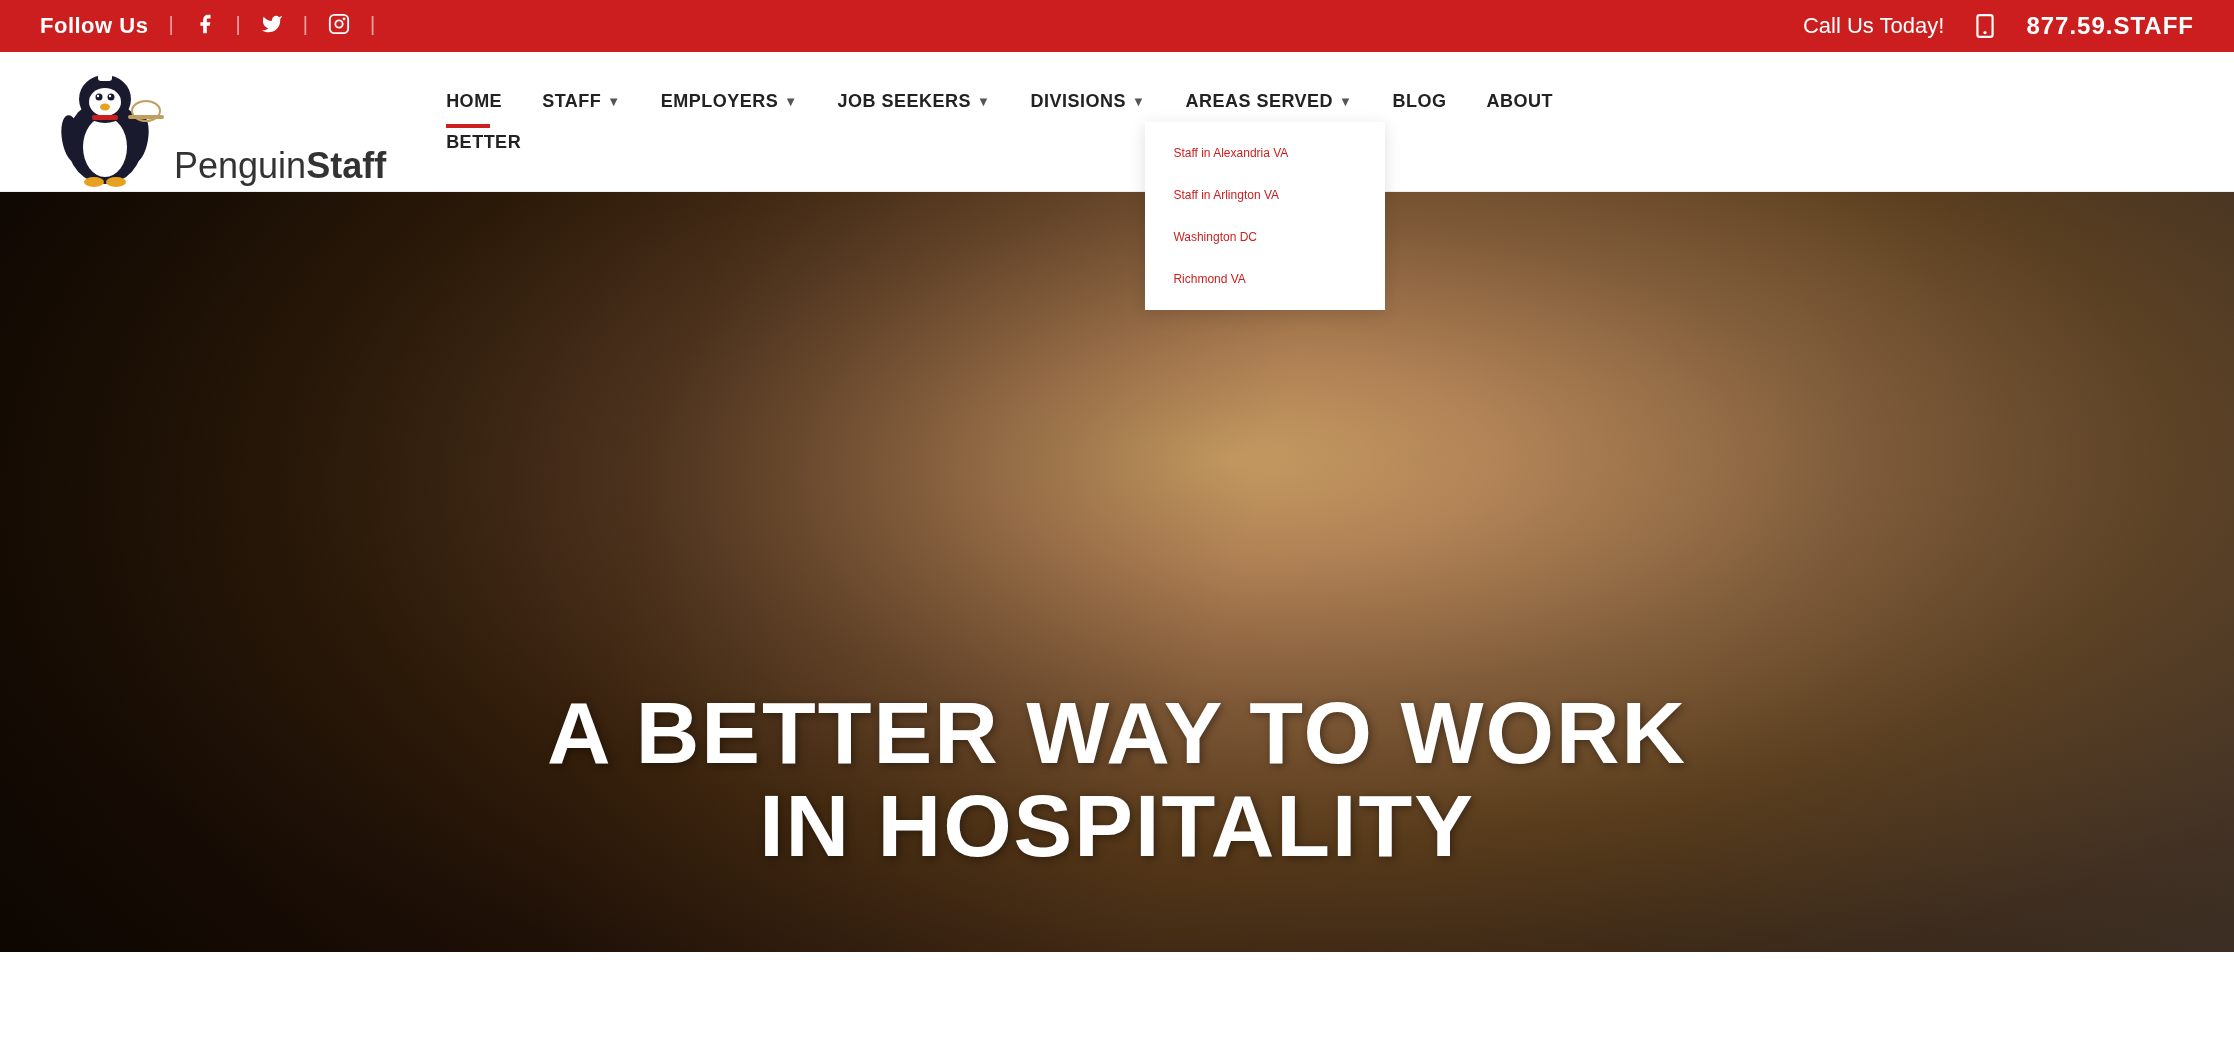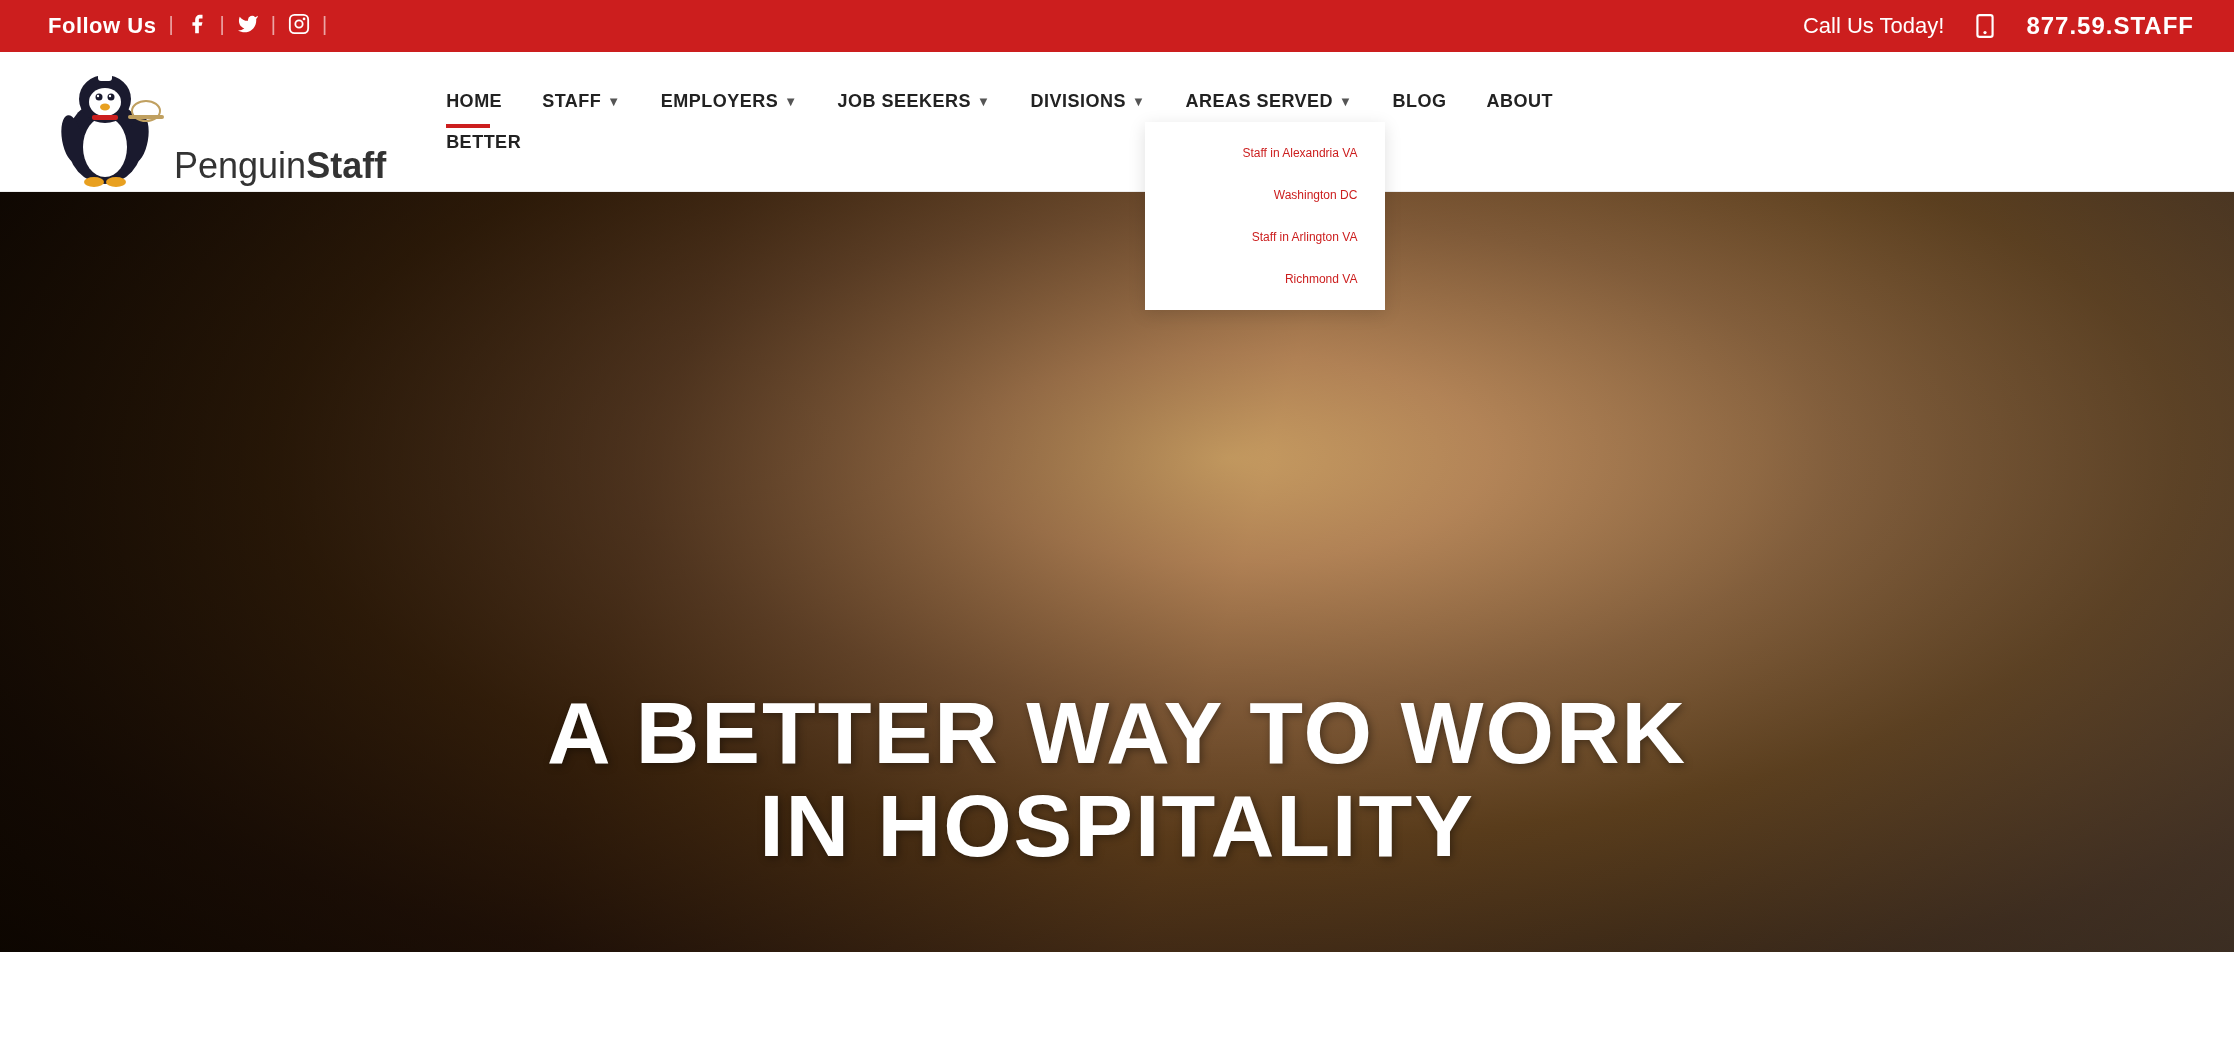--- a/index.html
+++ b/index.html
@@ -11,22 +11,21 @@
       color: white;
       display: flex;
       align-items: center;
       justify-content: space-between;
       padding: 0 40px;
       height: 52px;
     }
     .top-bar-left {
       display: flex;
       align-items: flex-start;
-      gap: 8px;
-      margin-left: 8px;
+      gap: 16px;
     }
     .follow-us-label {
       font-size: 22px;
       font-weight: 600;
       letter-spacing: 0.5px;
     }
     .top-bar-divider {
       color: rgba(255,255,255,0.6);
       font-size: 20px;
       margin: 0 4px;
@@ -87,21 +86,20 @@
       display: flex;
       align-items: flex-start;
       flex-wrap: wrap;
       gap: 0;
     }
     .nav-item {
       position: relative;
       display: flex;
       flex-direction: column;
       align-items: flex-start;
-      text-align: right;
     }
     .nav-link {
       display: flex;
       align-items: center;
       padding: 10px 20px;
       font-size: 18px;
       font-weight: 600;
       color: #222;
       cursor: pointer;
       text-decoration: none;
@@ -320,22 +318,22 @@
     </div>
 
     <div class="nav-item areas-served" style="position:relative;">
       <a class="nav-link" href="#">
         <span>AREAS SERVED</span>
         <span class="nav-chevron">▼</span>
       </a>
 
       <div class="dropdown-menu">
         <a class="dropdown-item" href="#">Staff in Alexandria VA</a>
+        <a class="dropdown-item" href="#">Staff in Arlington VA</a>
         <a class="dropdown-item" href="#">Washington DC</a>
-        <a class="dropdown-item" href="#">Staff in Arlington VA</a>
         <a class="dropdown-item" href="#">Richmond VA</a>
       </div>
     </div>
 
     <div class="nav-item">
       <a class="nav-link" href="#">
         <span>BLOG</span>
       </a>
     </div>
 

